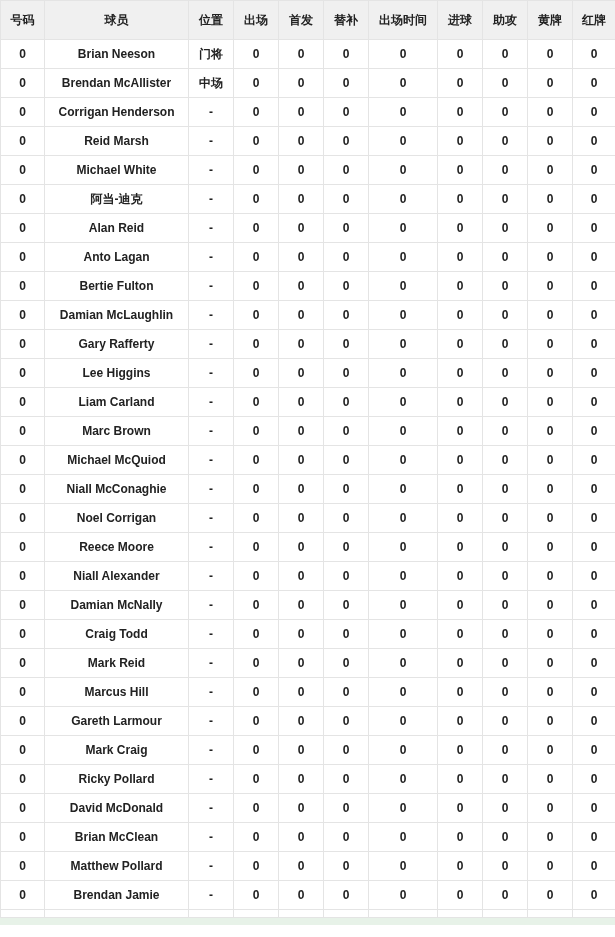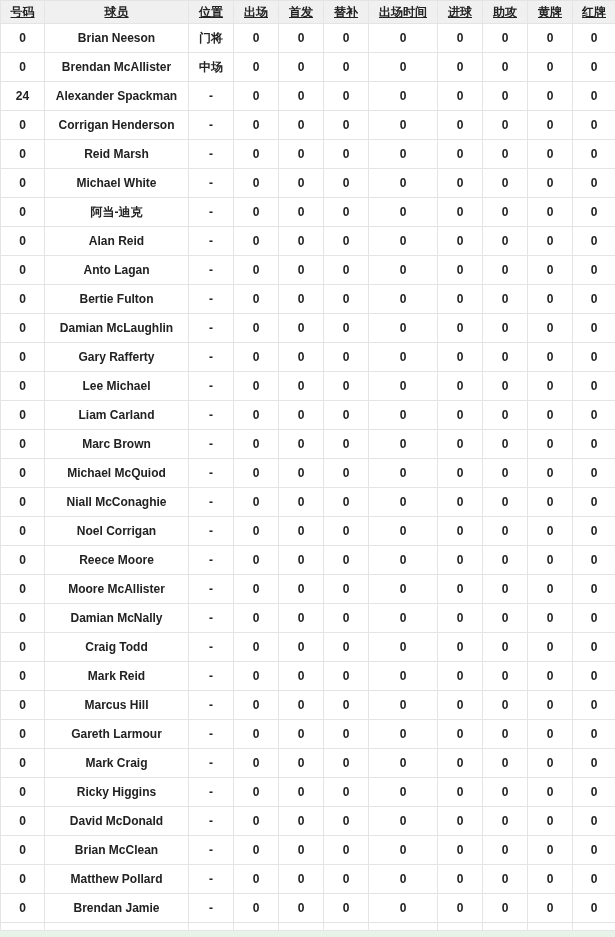--- a/index.html
+++ b/index.html
@@ -24,23 +24,22 @@
     text-align: center;
     vertical-align: middle;
     font-size: 12px;
     font-weight: 700;
     color: #222222;
     padding: 0;
     overflow: hidden;
     white-space: nowrap;
   }
   th {
-    height: 23px;
+    height: 39px;
     background: #f0f0f0;
-    text-decoration: underline;
   }
   td {
     height: 29px;
     background: #ffffff;
   }
   tr.partial-row td {
     height: 8px;
     line-height: 0;
   }
   .green-strip {
@@ -103,33 +102,20 @@
           <td>0</td>
           <td>0</td>
           <td>0</td>
           <td>0</td>
           <td>0</td>
           <td>0</td>
           <td>0</td>
           <td>0</td>
         </tr>
         <tr>
-          <td>24</td>
-          <td>Alexander Spackman</td>
-          <td>-</td>
-          <td>0</td>
-          <td>0</td>
-          <td>0</td>
-          <td>0</td>
-          <td>0</td>
-          <td>0</td>
-          <td>0</td>
-          <td>0</td>
-        </tr>
-        <tr>
           <td>0</td>
           <td>Corrigan Henderson</td>
           <td>-</td>
           <td>0</td>
           <td>0</td>
           <td>0</td>
           <td>0</td>
           <td>0</td>
           <td>0</td>
           <td>0</td>
@@ -234,21 +220,21 @@
           <td>0</td>
           <td>0</td>
           <td>0</td>
           <td>0</td>
           <td>0</td>
           <td>0</td>
           <td>0</td>
         </tr>
         <tr>
           <td>0</td>
-          <td>Lee Michael</td>
+          <td>Lee Higgins</td>
           <td>-</td>
           <td>0</td>
           <td>0</td>
           <td>0</td>
           <td>0</td>
           <td>0</td>
           <td>0</td>
           <td>0</td>
           <td>0</td>
         </tr>
@@ -325,21 +311,21 @@
           <td>0</td>
           <td>0</td>
           <td>0</td>
           <td>0</td>
           <td>0</td>
           <td>0</td>
           <td>0</td>
         </tr>
         <tr>
           <td>0</td>
-          <td>Moore McAllister</td>
+          <td>Niall Alexander</td>
           <td>-</td>
           <td>0</td>
           <td>0</td>
           <td>0</td>
           <td>0</td>
           <td>0</td>
           <td>0</td>
           <td>0</td>
           <td>0</td>
         </tr>
@@ -416,21 +402,21 @@
           <td>0</td>
           <td>0</td>
           <td>0</td>
           <td>0</td>
           <td>0</td>
           <td>0</td>
           <td>0</td>
         </tr>
         <tr>
           <td>0</td>
-          <td>Ricky Higgins</td>
+          <td>Ricky Pollard</td>
           <td>-</td>
           <td>0</td>
           <td>0</td>
           <td>0</td>
           <td>0</td>
           <td>0</td>
           <td>0</td>
           <td>0</td>
           <td>0</td>
         </tr>

